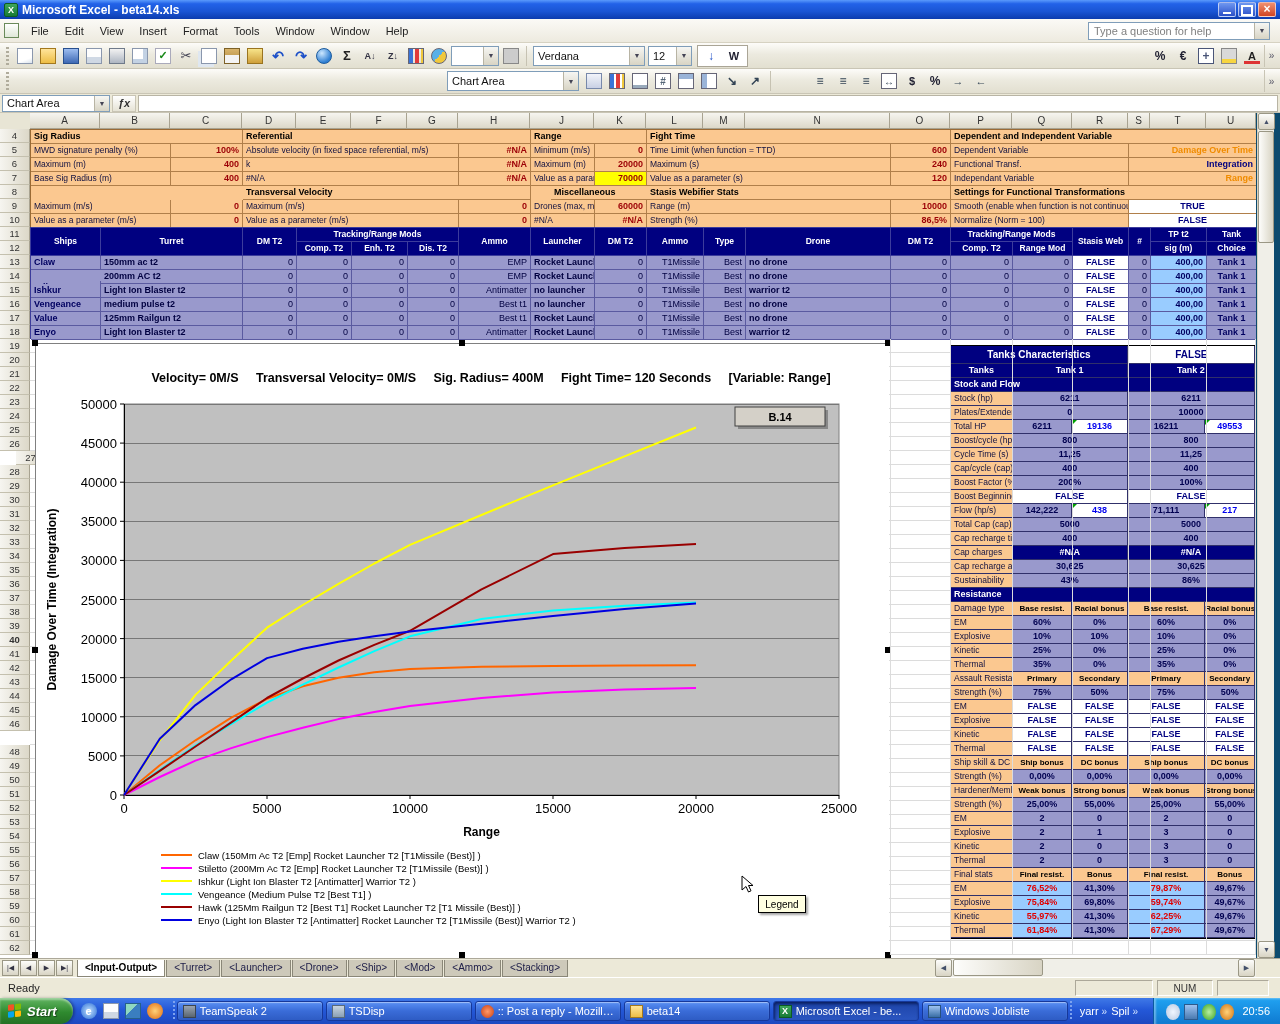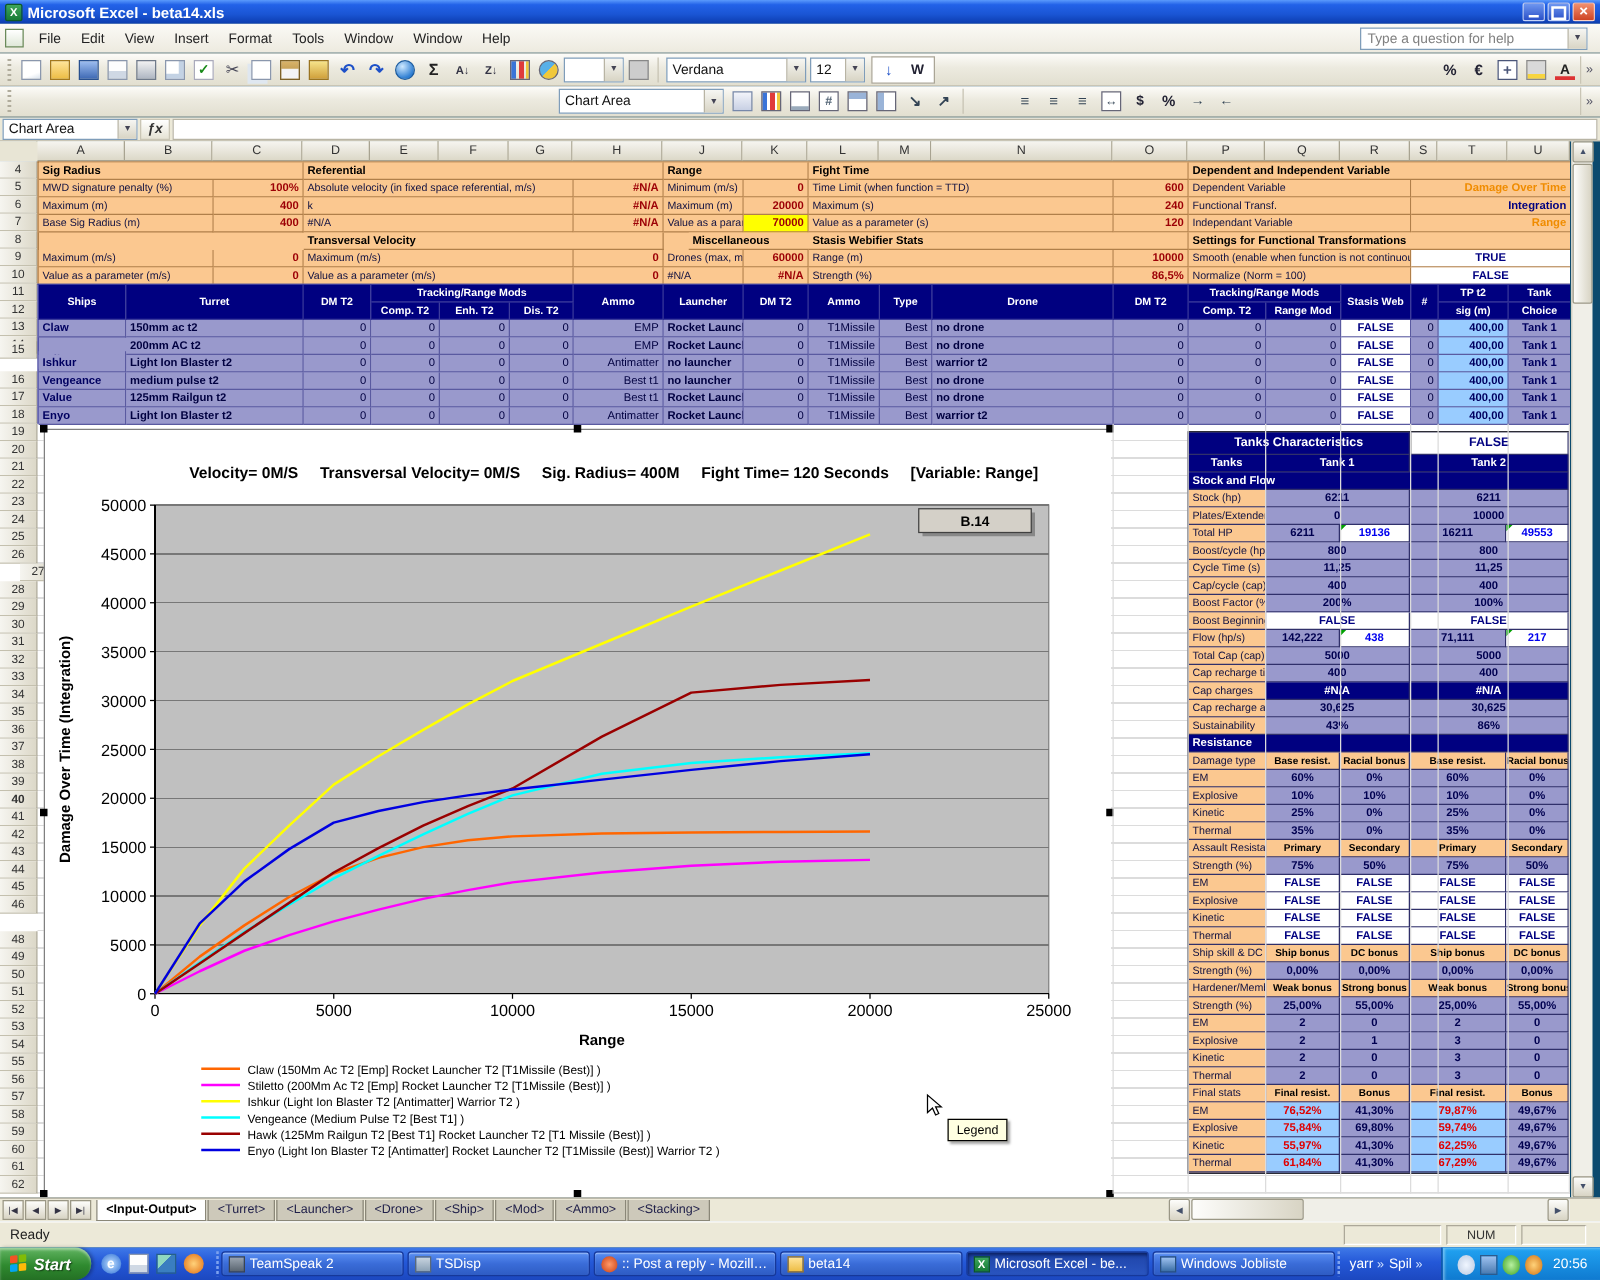--- a/index.html
+++ b/index.html
@@ -373,21 +373,21 @@
         <div class="rowhdr" style="position: absolute; left: 0px; top: 14px; width: 30px; height: 14px;">5</div>
         <div class="rowhdr" style="position: absolute; left: 0px; top: 28px; width: 30px; height: 14px;">6</div>
         <div class="rowhdr" style="position: absolute; left: 0px; top: 42px; width: 30px; height: 14px;">7</div>
         <div class="rowhdr" style="position: absolute; left: 0px; top: 56px; width: 30px; height: 14px;">8</div>
         <div class="rowhdr" style="position: absolute; left: 0px; top: 70px; width: 30px; height: 14px;">9</div>
         <div class="rowhdr" style="position: absolute; left: 0px; top: 84px; width: 30px; height: 14px;">10</div>
         <div class="rowhdr" style="position: absolute; left: 0px; top: 98px; width: 30px; height: 14px;">11</div>
         <div class="rowhdr" style="position: absolute; left: 0px; top: 112px; width: 30px; height: 14px;">12</div>
         <div class="rowhdr" style="position: absolute; left: 0px; top: 126px; width: 30px; height: 14px;">13</div>
         <div class="rowhdr" style="position: absolute; left: 0px; top: 140px; width: 30px; height: 14px;">14</div>
-        <div class="rowhdr" style="position: absolute; left: 0px; top: 144px; width: 30px; height: 14px;">15</div>
+        <div class="rowhdr" style="position: absolute; left: 0px; top: 154px; width: 30px; height: 14px;">15</div>
         <div class="rowhdr" style="position: absolute; left: 0px; top: 168px; width: 30px; height: 14px;">16</div>
         <div class="rowhdr" style="position: absolute; left: 0px; top: 182px; width: 30px; height: 14px;">17</div>
         <div class="rowhdr" style="position: absolute; left: 0px; top: 196px; width: 30px; height: 14px;">18</div>
         <div class="rowhdr" style="position: absolute; left: 0px; top: 210px; width: 30px; height: 14px;">19</div>
         <div class="rowhdr" style="position: absolute; left: 0px; top: 224px; width: 30px; height: 14px;">20</div>
         <div class="rowhdr" style="position: absolute; left: 0px; top: 238px; width: 30px; height: 14px;">21</div>
         <div class="rowhdr" style="position: absolute; left: 0px; top: 252px; width: 30px; height: 14px;">22</div>
         <div class="rowhdr" style="position: absolute; left: 0px; top: 266px; width: 30px; height: 14px;">23</div>
         <div class="rowhdr" style="position: absolute; left: 0px; top: 280px; width: 30px; height: 14px;">24</div>
         <div class="rowhdr" style="position: absolute; left: 0px; top: 294px; width: 30px; height: 14px;">25</div>

